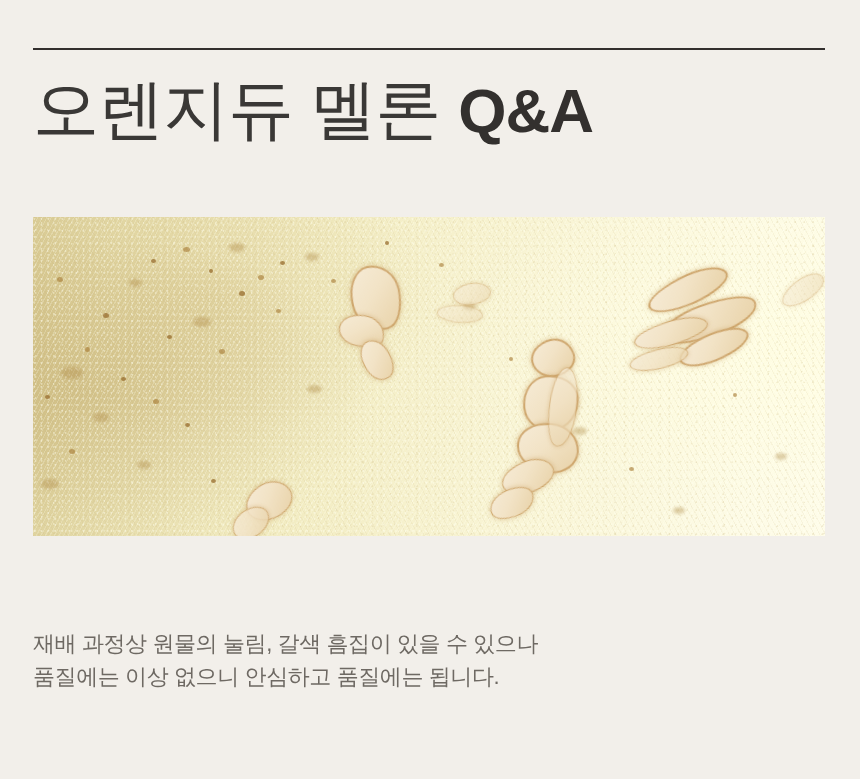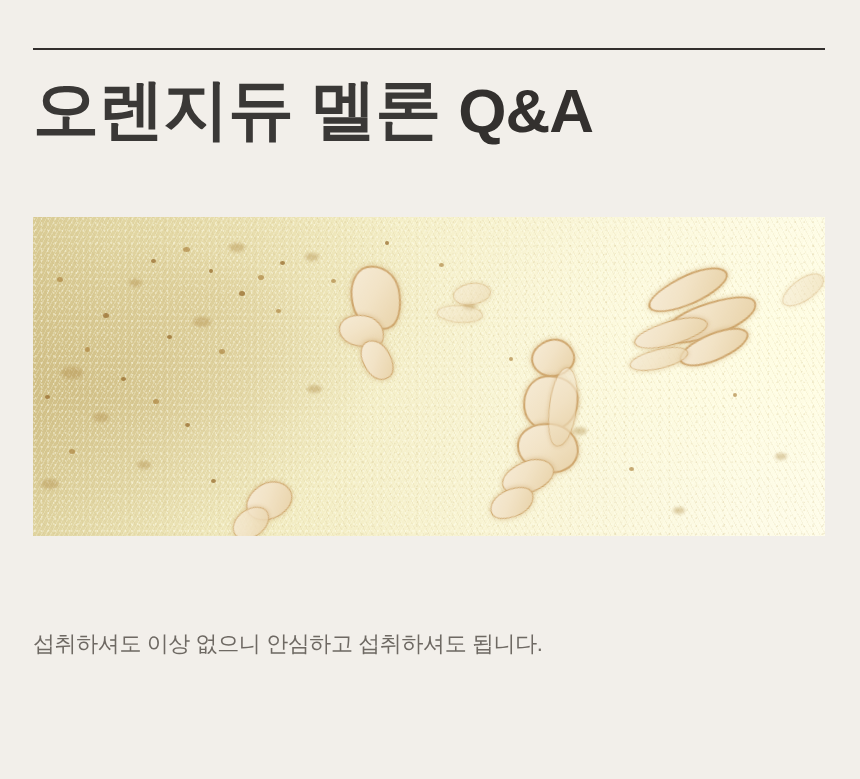--- a/index.html
+++ b/index.html
@@ -37,21 +37,21 @@
     position: absolute;
     left: 33px;
     top: 76px;
     width: 800px;
     white-space: nowrap;
     line-height: 1.0;
     color: #3a3836;
   }
   .heading .thin {
     font-size: 66px;
-    font-weight: 700;
+    font-weight: 400;
     letter-spacing: -1px;
     color: #3a3836;
   }
   .heading .bold {
     font-size: 62px;
     font-weight: 700;
     letter-spacing: -1px;
     color: #33302e;
     margin-left: 18px;
   }
@@ -236,16 +236,17 @@
     <div class="scar thin" style="left:596px;top:132px;width:58px;height:18px;border-radius:58% 42% 54% 46%/52% 48% 52% 48%;transform:rotate(-12deg);opacity:.8;"></div>
 
     <div class="scar thin" style="left:212px;top:266px;width:46px;height:34px;border-radius:54% 46% 48% 52%/50% 54% 46% 50%;transform:rotate(-28deg);"></div>
     <div class="scar thin" style="left:198px;top:292px;width:38px;height:26px;border-radius:50% 50% 52% 48%/52% 48% 52% 48%;transform:rotate(-34deg);opacity:.85;"></div>
 
     <div class="scar thin" style="left:746px;top:62px;width:46px;height:20px;border-radius:56% 44% 50% 50%/50% 52% 48% 50%;transform:rotate(-34deg);opacity:.5;"></div>
   </div>
 
 
   <div class="answer">
-    <span class="ln">섭취하셔도 이상 없으니 안심하고 섭취하셔도 됩니다.</span>
+    <span class="ln">재배 과정상 원물의 눌림, 갈색 흠집이 있을 수 있으나</span>
+    <span class="ln">품질에는 이상 없으니 안심하고 품질에는 됩니다.</span>
   </div>
 
 </div>
 
 </body></html>

